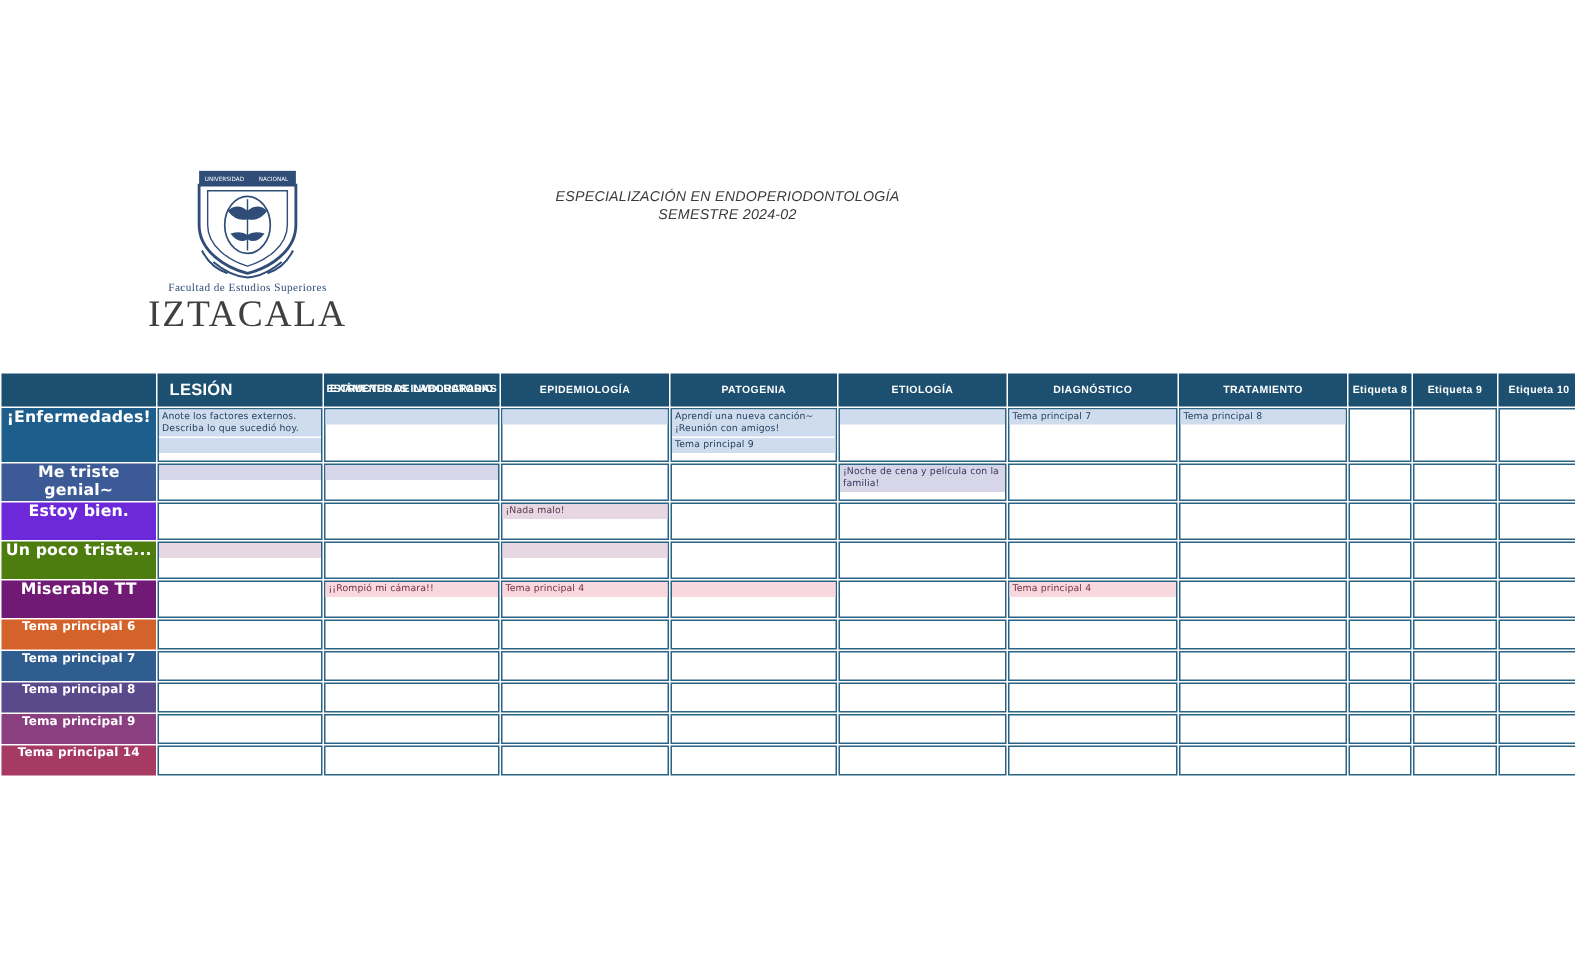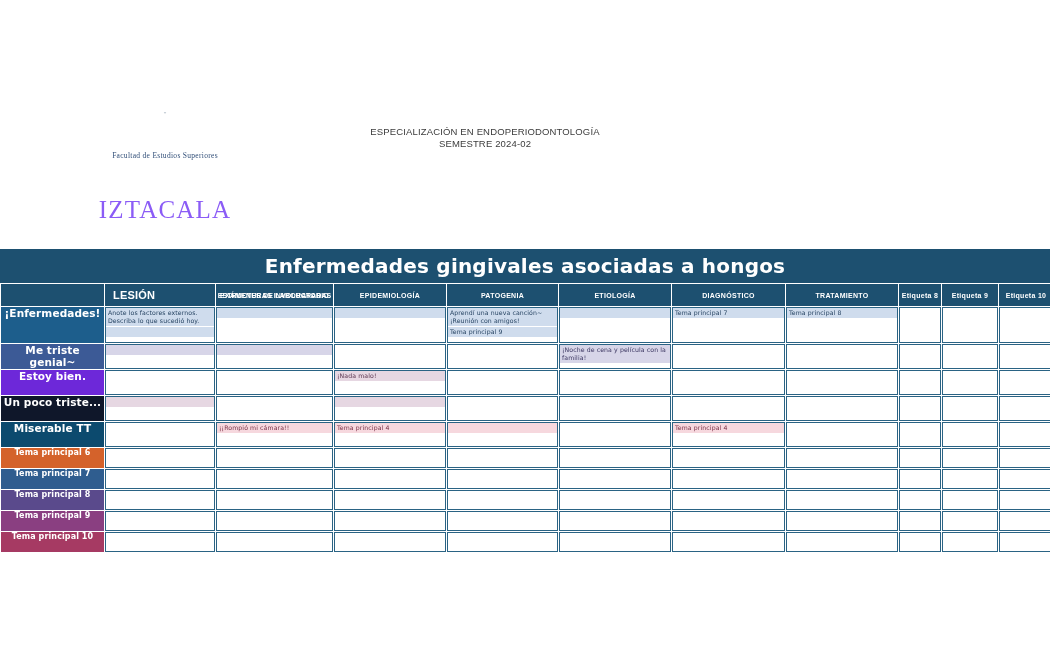--- a/index.html
+++ b/index.html
@@ -8,39 +8,39 @@
     font-family:"Liberation Sans", sans-serif;
     overflow:hidden;position:relative;
   }
 
   
   #doc-header{
     position:absolute;left:0;top:112px;width:1050px;height:120px;
   }
   #logo-block{
     position:absolute;left:95px;top:0;width:140px;height:110px;
-    display:flex;flex-direction:column;align-items:center;gap:36px;
+    display:flex;flex-direction:column;align-items:center;
   }
   #shield-svg{display:block;}
   #logo-caption{
     font-family:"Liberation Serif", serif;
     font-size:7.5px;color:#2f4d77;letter-spacing:.3px;
     margin-top:1px;white-space:nowrap;
   }
   #logo-wordmark{
     font-family:"Liberation Serif", serif;
-    font-size:25px;color:#8b5cf6;letter-spacing:1.2px;
+    font-size:25px;color:#404040;letter-spacing:1.2px;
     line-height:1;margin-top:1px;
   }
   #header-text{
     position:absolute;left:250px;top:14px;width:470px;
     text-align:center;color:#3b3b3b;
   }
   #header-text .line{
-    font-size:9.5px;line-height:12px;letter-spacing:.15px;
+    font-size:9.5px;line-height:12px;letter-spacing:.15px;font-style:italic;
   }
   #header-text .gap{height:10px;}
 
   
   #grid-wrap{
     position:absolute;left:0;top:248px;width:1050px;
   }
   #title-bar{
     height:35px;background:#1d5070;
     border-top:1px solid #ffffff;
@@ -138,23 +138,20 @@
 
   <div id="header-text">
     <div class="line">ESPECIALIZACIÓN EN ENDOPERIODONTOLOGÍA</div>
     <div class="line">SEMESTRE 2024-02</div>
     <div class="gap"></div>
     <div class="gap"></div>
   </div>
 </div>
 
 <div id="grid-wrap">
-  <div id="title-bar">
-    <div class="title-text">Enfermedades gingivales asociadas a hongos</div>
-  </div>
   <table class="sheet">
     <colgroup>
       <col style="width:103px">
         <col style="width:110px">
         <col style="width:117px">
       <col style="width:112px">
         <col style="width:111px">
         <col style="width:112px">
       <col style="width:113px">
         <col style="width:112px">
@@ -240,38 +237,38 @@
           </td>
           <td class="cell chipwrap"></td>
           <td class="cell chipwrap"></td>
           <td class="cell chipwrap"></td>
           <td class="cell chipwrap"></td>
           <td class="cell chipwrap"></td>
           <td class="cell chipwrap"></td>
           <td class="cell chipwrap"></td>
         </tr>
         <tr style="height: 25px;">
-          <td class="rowlabel big" style="background: #0f172a;">Un poco triste...</td>
+          <td class="rowlabel big" style="background: #4d7c0f;">Un poco triste...</td>
           <td class="cell chipwrap">
             <div class="chip pinkpale empty">&nbsp;</div>
           </td>
           <td class="cell chipwrap"></td>
           <td class="cell chipwrap">
             <div class="chip pinkpale empty">&nbsp;</div>
           </td>
           <td class="cell chipwrap"></td>
           <td class="cell chipwrap"></td>
           <td class="cell chipwrap"></td>
           <td class="cell chipwrap"></td>
           <td class="cell chipwrap"></td>
           <td class="cell chipwrap"></td>
           <td class="cell chipwrap"></td>
         </tr>
         <tr style="height: 25px;">
-          <td class="rowlabel big" style="background: #0c4a6e;">Miserable TT</td>
+          <td class="rowlabel big" style="background: #701a75;">Miserable TT</td>
           <td class="cell chipwrap"></td>
           <td class="cell chipwrap">
             <div class="chip pink">¡¡Rompió mi cámara!!</div>
           </td>
           <td class="cell chipwrap">
             <div class="chip pink">Tema principal 4</div>
           </td>
           <td class="cell chipwrap">
             <div class="chip pink empty">&nbsp;</div>
           </td>
@@ -330,21 +327,21 @@
           <td class="cell chipwrap"></td>
           <td class="cell chipwrap"></td>
           <td class="cell chipwrap"></td>
           <td class="cell chipwrap"></td>
           <td class="cell chipwrap"></td>
           <td class="cell chipwrap"></td>
           <td class="cell chipwrap"></td>
           <td class="cell chipwrap"></td>
         </tr>
         <tr style="height: 20px;">
-          <td class="rowlabel small" style="background: rgb(166, 58, 99);">Tema principal 10</td>
+          <td class="rowlabel small" style="background: rgb(166, 58, 99);">Tema principal 14</td>
           <td class="cell chipwrap"></td>
           <td class="cell chipwrap"></td>
           <td class="cell chipwrap"></td>
           <td class="cell chipwrap"></td>
           <td class="cell chipwrap"></td>
           <td class="cell chipwrap"></td>
           <td class="cell chipwrap"></td>
           <td class="cell chipwrap"></td>
           <td class="cell chipwrap"></td>
           <td class="cell chipwrap"></td>

